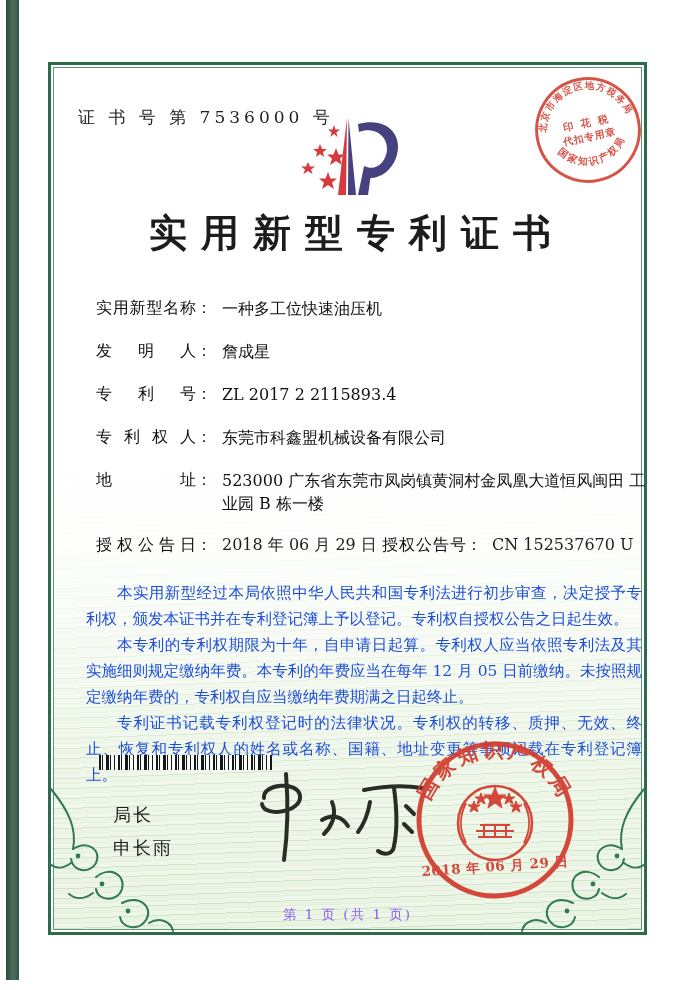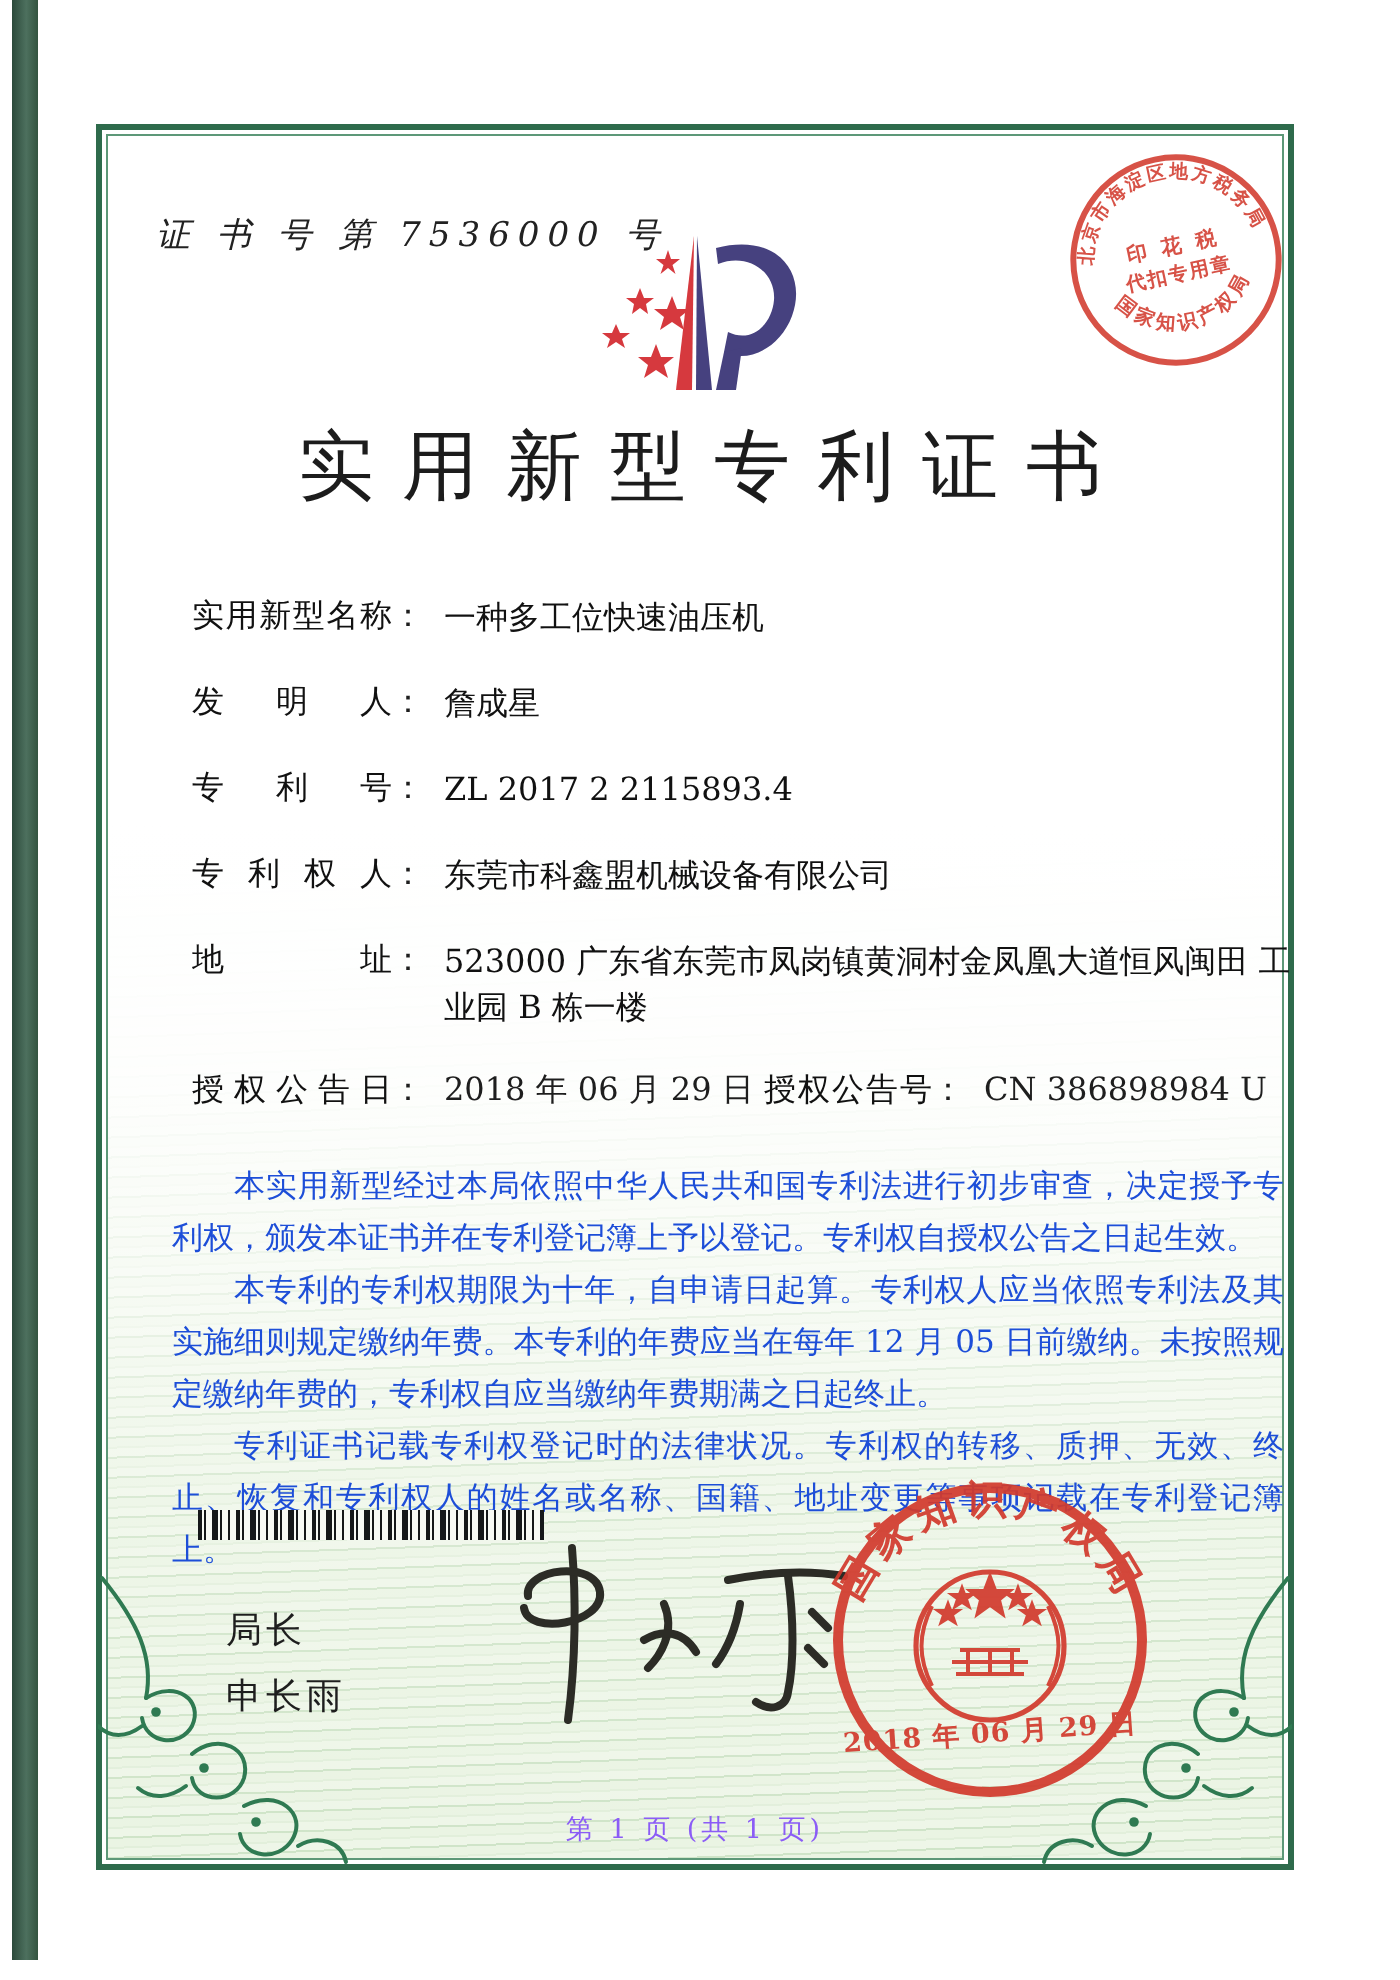--- a/index.html
+++ b/index.html
@@ -25,26 +25,26 @@
   
   .guilloche{
     position:absolute;inset:3px;
     background:
       linear-gradient(180deg,#ffffff 0%,#ffffff 40%,rgba(255,255,255,.92) 55%,rgba(255,255,255,.55) 68%,rgba(255,255,255,.18) 80%,rgba(255,255,255,0) 100%),
       repeating-linear-gradient(178deg,#cfe4c8 0 1px,#eaf4e3 1px 5px,#e2efdb 5px 6px,#eef6e8 6px 10px);
   }
   .content{position:absolute;inset:0;}
 
   .cert-no{
-    position:absolute;left:78px;top:106px;font-size:17px;letter-spacing:4px;color:#222;font-style:italic;
+    position:absolute;left:78px;top:106px;font-size:17px;letter-spacing:4px;color:#222;
   }
   .logo{position:absolute;left:292px;top:110px;}
   .title{
     position:absolute;left:0;top:208px;width:700px;text-align:center;
-    font-size:38px;font-weight:400;letter-spacing:14px;color:#1c1c1c;text-indent:14px;
+    font-size:38px;font-weight:700;letter-spacing:14px;color:#1c1c1c;text-indent:14px;
   }
 
   .fields{position:absolute;left:96px;top:297px;width:560px;font-size:16px;}
   .field-row{position:relative;margin-bottom:20px;line-height:22px;white-space:nowrap;}
   .field-label{
     display:inline-block;width:100px;text-align:justify;text-align-last:justify;
     vertical-align:top;color:#111;
   }
   .field-colon{display:inline-block;vertical-align:top;margin-right:10px;}
   .field-value{display:inline-block;vertical-align:top;white-space:normal;width:430px;line-height:23px;color:#111;}
@@ -177,21 +177,21 @@
       <span class="field-label">专利权人</span><span class="field-colon">：</span><span class="field-value">东莞市科鑫盟机械设备有限公司</span>
     </div>
     <div class="field-row">
       <span class="field-label">地址</span><span class="field-colon">：</span><span class="field-value">523000 广东省东莞市凤岗镇黄洞村金凤凰大道恒风闽田 工业园 B 栋一楼</span>
     </div>
     <div class="grant-row">
       <span>
         <span class="field-label">授权公告日</span><span class="field-colon">：</span><span>2018 年 06 月 29 日</span>
       </span>
       <span class="grant-right">
-        <span class="field-label">授权公告号</span><span class="field-colon">：</span><span>CN 386898984 U</span>
+        <span class="field-label">授权公告号</span><span class="field-colon">：</span><span>CN 152537670 U</span>
       </span>
     </div>
   </div>
 
   <div class="body-text">
     <p>本实用新型经过本局依照中华人民共和国专利法进行初步审查，决定授予专利权，颁发本证书并在专利登记簿上予以登记。专利权自授权公告之日起生效。</p>
     <p>本专利的专利权期限为十年，自申请日起算。专利权人应当依照专利法及其实施细则规定缴纳年费。本专利的年费应当在每年 12 月 05 日前缴纳。未按照规定缴纳年费的，专利权自应当缴纳年费期满之日起终止。</p>
     <p>专利证书记载专利权登记时的法律状况。专利权的转移、质押、无效、终止、恢复和专利权人的姓名或名称、国籍、地址变更等事项记载在专利登记簿上。</p>
   </div>
 

